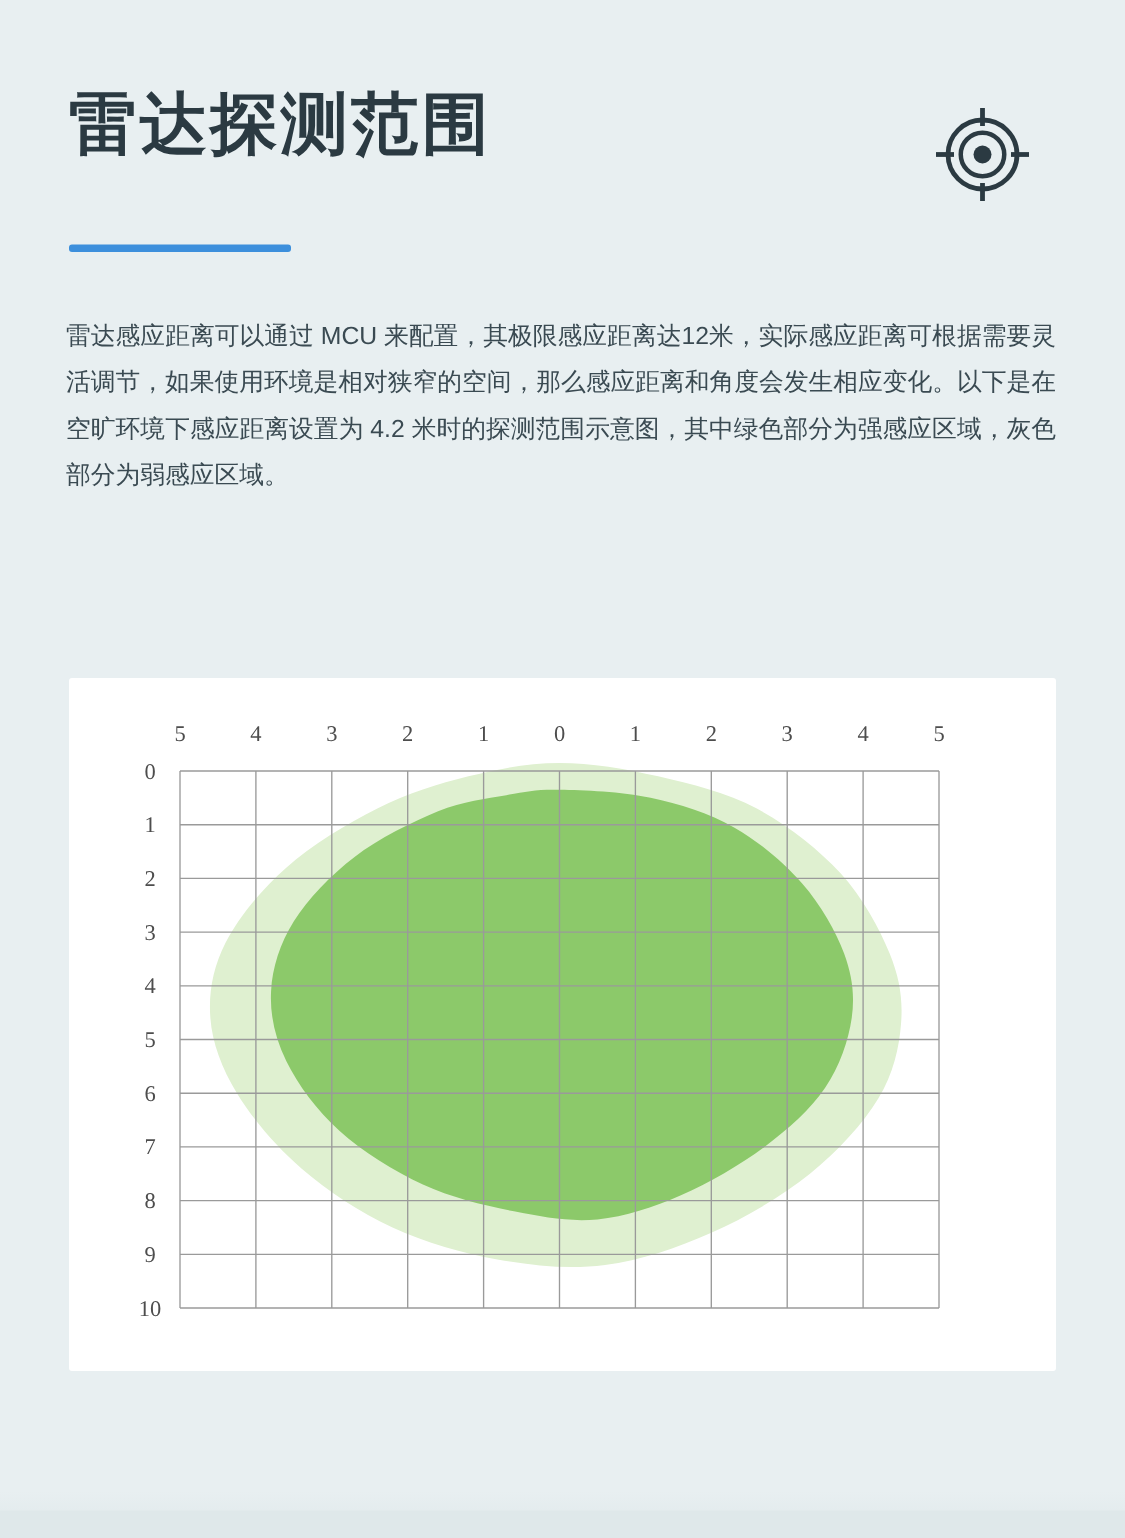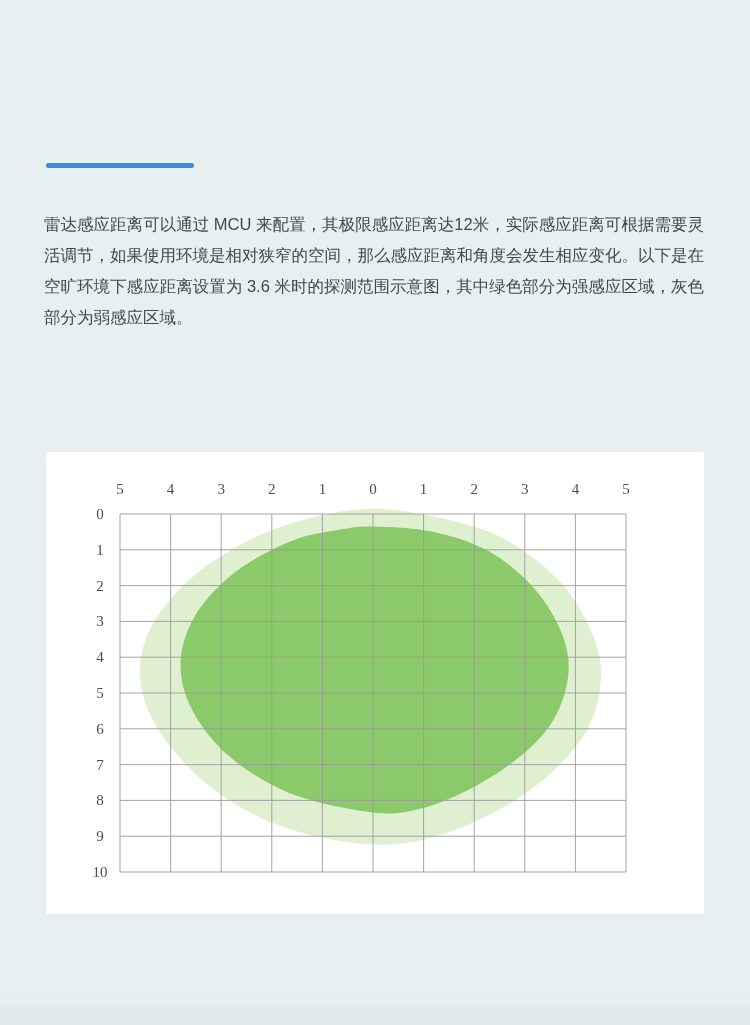--- a/index.html
+++ b/index.html
@@ -101,24 +101,38 @@
     font-family: "Liberation Serif", serif;
     font-size: 15px;
     fill: #4d4d4d;
   }
 </style>
 </head>
 <body>
 
 <div class="page">
 
+  <div class="header-row">
+    <h1 class="title">雷达探测范围</h1>
+    <span class="target-icon">
+      <svg width="62" height="62" viewBox="0 0 62 62">
+        <circle cx="31" cy="31" r="23" fill="none" stroke="#2b3a42" stroke-width="3.2"></circle>
+        <circle cx="31" cy="31" r="14.5" fill="none" stroke="#2b3a42" stroke-width="3"></circle>
+        <circle cx="31" cy="31" r="6" fill="#2b3a42"></circle>
+        <rect x="29.4" y="0" width="3.2" height="12" fill="#2b3a42"></rect>
+        <rect x="29.4" y="50" width="3.2" height="12" fill="#2b3a42"></rect>
+        <rect x="0" y="29.4" width="12" height="3.2" fill="#2b3a42"></rect>
+        <rect x="50" y="29.4" width="12" height="3.2" fill="#2b3a42"></rect>
+      </svg>
+    </span>
+  </div>
 
   <div class="accent-bar"></div>
 
-  <p class="paragraph">雷达感应距离可以通过 MCU 来配置，其极限感应距离达12米，实际感应距离可根据需要灵活调节，如果使用环境是相对狭窄的空间，那么感应距离和角度会发生相应变化。以下是在空旷环境下感应距离设置为 3.6 米时的探测范围示意图，其中绿色部分为强感应区域，灰色部分为弱感应区域。</p>
+  <p class="paragraph">雷达感应距离可以通过 MCU 来配置，其极限感应距离达12米，实际感应距离可根据需要灵活调节，如果使用环境是相对狭窄的空间，那么感应距离和角度会发生相应变化。以下是在空旷环境下感应距离设置为 4.2 米时的探测范围示意图，其中绿色部分为强感应区域，灰色部分为弱感应区域。</p>
 
 
   <div class="chart-card">
     <div class="chart-inner">
       <svg id="chart-svg" width="658" height="462" viewBox="0 0 658 462">
           <path d="M327.00,56.63C348.08,56.63 370.85,60.51 392.78,65.58C414.71,70.65 438.32,76.32 458.56,87.06C478.80,97.80 499.46,113.91 514.22,130.02C528.98,146.13 540.36,167.01 547.11,183.72C553.86,200.43 555.97,214.15 554.70,230.26C553.43,246.37 549.64,263.67 539.52,280.38C529.40,297.09 512.53,315.58 493.98,330.50C475.43,345.42 450.97,359.74 428.20,369.88C405.43,380.02 380.97,388.38 357.36,391.36C333.75,394.34 310.13,391.96 286.52,387.78C262.91,383.60 237.61,376.44 215.68,366.30C193.75,356.16 172.25,341.84 154.96,326.92C137.67,312.00 122.07,293.51 111.95,276.80C101.83,260.09 95.51,243.39 94.24,226.68C92.97,209.97 95.93,193.27 104.36,176.56C112.79,159.85 127.97,141.36 144.84,126.44C161.71,111.52 185.32,97.20 205.56,87.06C225.80,76.92 246.04,70.65 266.28,65.58C286.52,60.51 305.92,56.63 327.00,56.63Z" fill="#dff0d0" stroke="none"></path>
           <path d="M327.00,74.53C343.02,74.83 368.32,75.72 387.72,79.90C407.12,84.08 426.51,90.04 443.38,99.59C460.25,109.14 476.69,123.16 488.92,137.18C501.15,151.20 511.27,168.80 516.75,183.72C522.23,198.64 523.92,211.76 521.81,226.68C519.70,241.60 513.80,258.90 504.10,273.22C494.40,287.54 479.64,300.67 463.62,312.60C447.60,324.53 426.51,336.77 407.96,344.82C389.41,352.88 370.85,359.14 352.30,360.93C333.75,362.72 316.04,359.44 296.64,355.56C277.24,351.68 255.32,346.61 235.92,337.66C216.52,328.71 195.44,315.58 180.26,301.86C165.08,288.14 152.43,270.83 144.84,255.32C137.25,239.81 133.88,224.29 134.72,208.78C135.56,193.27 140.62,177.16 149.90,162.24C159.18,147.32 174.36,131.51 190.38,119.28C206.40,107.05 229.17,95.71 246.04,88.85C262.91,81.99 278.09,80.50 291.58,78.11C305.07,75.72 310.98,74.23 327.00,74.53Z" fill="#8cc96a" stroke="none"></path>
           <g>
             <line x1="74" y1="62" x2="74" y2="420" stroke="#9a9a9a" stroke-width="0.9"></line>
             <line x1="124.6" y1="62" x2="124.6" y2="420" stroke="#9a9a9a" stroke-width="0.9"></line>

